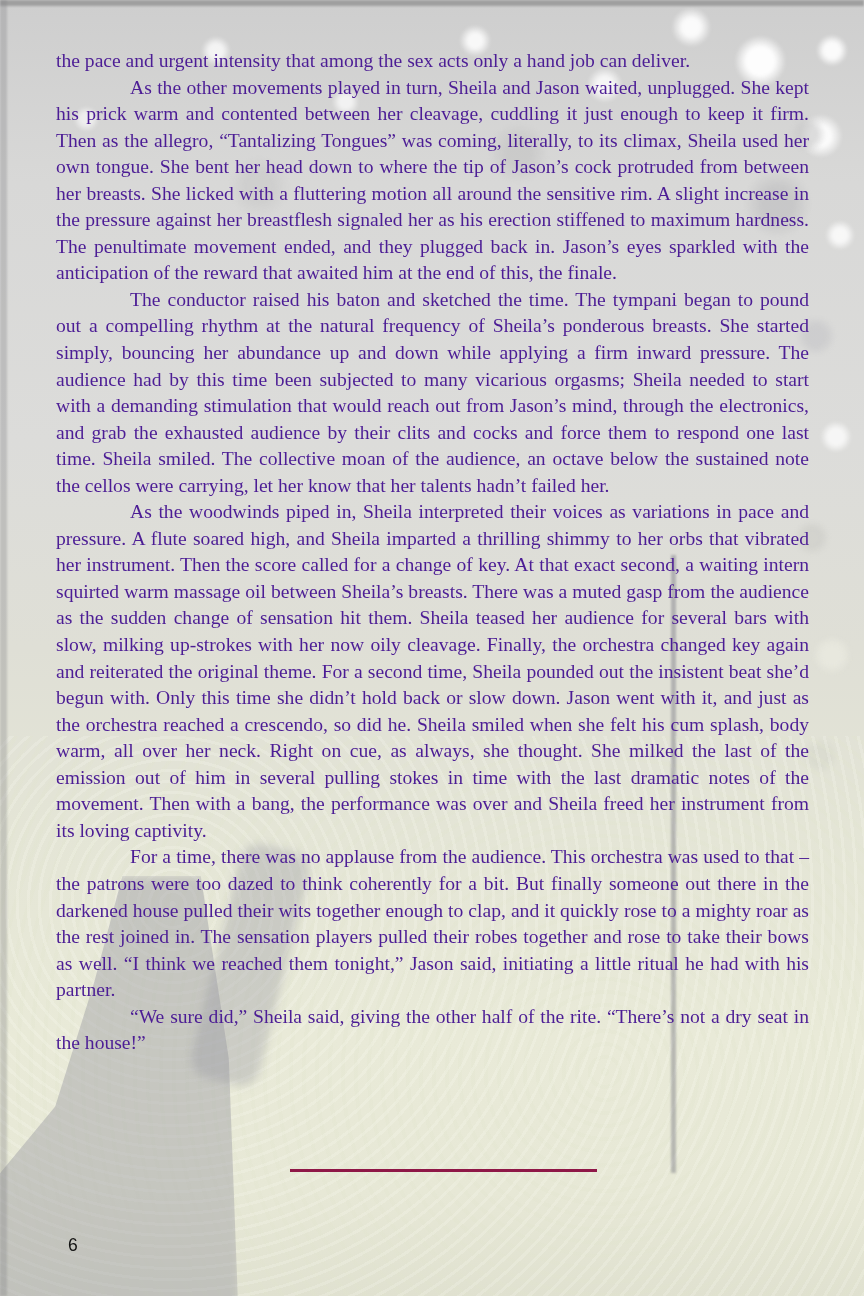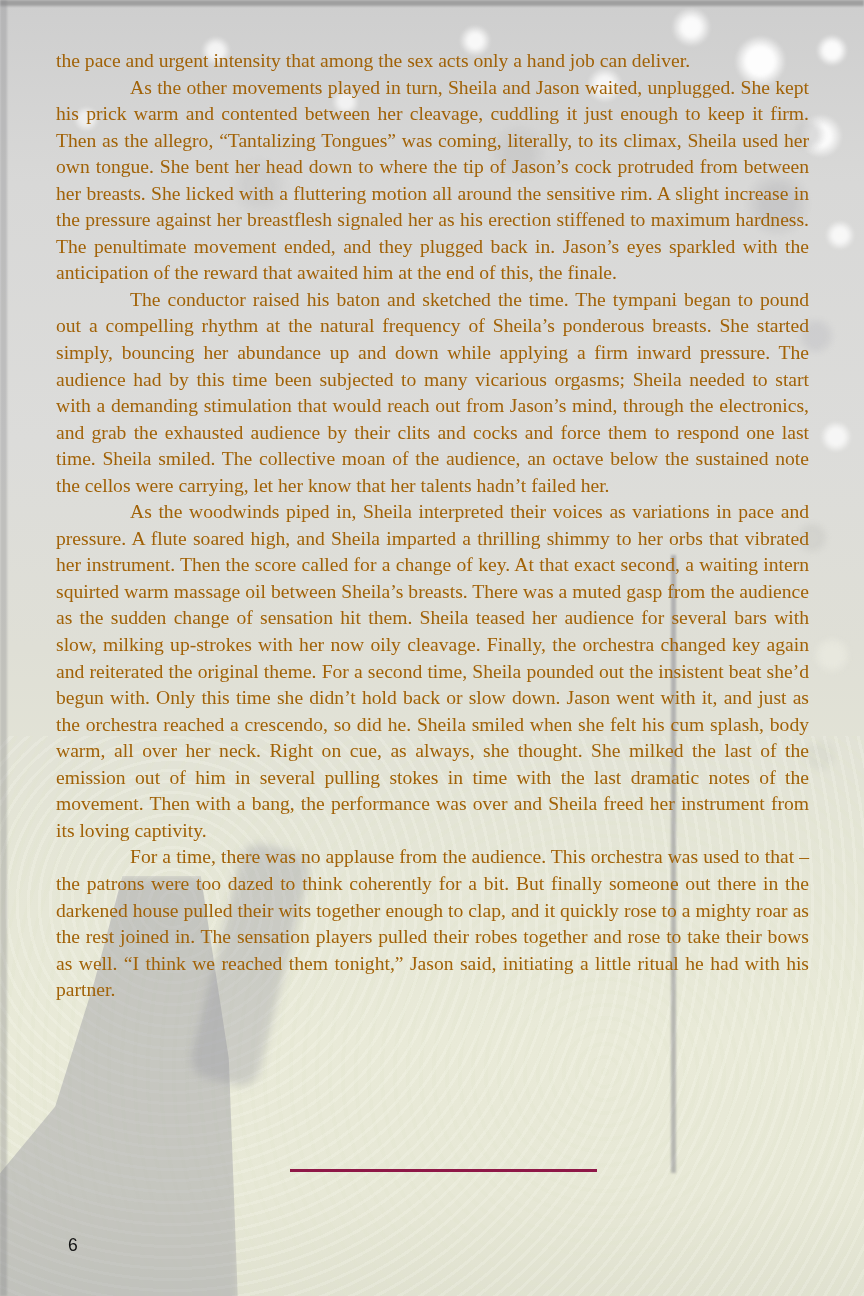--- a/index.html
+++ b/index.html
@@ -109,25 +109,26 @@
   <div class="bg-base"></div>
   <div class="bg-canopy"></div>
   <div class="bg-right-foliage"></div>
   <div class="bg-grass"></div>
   <div class="bg-trunk-left"></div>
   <div class="bg-trunk-branch"></div>
   <div class="bg-trunk-thin"></div>
   <div class="bg-topstrip"></div>
   <div class="bg-leftstrip"></div>
 
-  <main class="text-block" id="text-block" style="color: #a16207;">
+  <main class="text-block" id="text-block" style="color: #4c1d95;">
       <p><span>the pace and urgent intensity that among the sex acts only a hand job can deliver.</span></p>
       <p class="indent"><span>As the other movements played in turn, Sheila and Jason waited, unplugged. She kept his prick warm and contented between her cleavage, cuddling it just enough to keep it firm. Then as the allegro, “Tantalizing Tongues” was coming, literally, to its climax, Sheila used her own tongue. She bent her head down to where the tip of Jason’s cock protruded from between her breasts. She licked with a fluttering motion all around the sensitive rim. A slight increase in the pressure against her breastflesh signaled her as his erection stiffened to maximum hardness. The penultimate movement ended, and they plugged back in. Jason’s eyes sparkled with the anticipation of the reward that awaited him at the end of this, the finale.</span></p>
       <p class="indent"><span>The conductor raised his baton and sketched the time. The tympani began to pound out a compelling rhythm at the natural frequency of Sheila’s ponderous breasts. She started simply, bouncing her abundance up and down while applying a firm inward pressure. The audience had by this time been subjected to many vicarious orgasms; Sheila needed to start with a demanding stimulation that would reach out from Jason’s mind, through the electronics, and grab the exhausted audience by their clits and cocks and force them to respond one last time. Sheila smiled. The collective moan of the audience, an octave below the sustained note the cellos were carrying, let her know that her talents hadn’t failed her.</span></p>
       <p class="indent"><span>As the woodwinds piped in, Sheila interpreted their voices as variations in pace and pressure. A flute soared high, and Sheila imparted a thrilling shimmy to her orbs that vibrated her instrument. Then the score called for a change of key. At that exact second, a waiting intern squirted warm massage oil between Sheila’s breasts. There was a muted gasp from the audience as the sudden change of sensation hit them. Sheila teased her audience for several bars with slow, milking up-strokes with her now oily cleavage. Finally, the orchestra changed key again and reiterated the original theme. For a second time, Sheila pounded out the insistent beat she’d begun with. Only this time she didn’t hold back or slow down. Jason went with it, and just as the orchestra reached a crescendo, so did he. Sheila smiled when she felt his cum splash, body warm, all over her neck. </span><span class="italic">Right on cue, as always</span><span>, she thought. She milked the last of the emission out of him in several pulling stokes in time with the last dramatic notes of the movement. Then with a bang, the performance was over and Sheila freed her instrument from its loving captivity.</span></p>
       <p class="indent"><span>For a time, there was no applause from the audience. This orchestra was used to that – the patrons were too dazed to think coherently for a bit. But finally someone out there in the darkened house pulled their wits together enough to clap, and it quickly rose to a mighty roar as the rest joined in. The sensation players pulled their robes together and rose to take their bows as well. “I think we reached them tonight,” Jason said, initiating a little ritual he had with his partner.</span></p>
+      <p class="indent"><span>“We sure did,” Sheila said, giving the other half of the rite. “There’s not a dry seat in the house!”</span></p>
     </main>
 
   <div class="divider" style="background: rgb(143, 23, 71);"></div>
 
   <div class="page-number">6</div>
 
 </div>
 
 </body></html>

